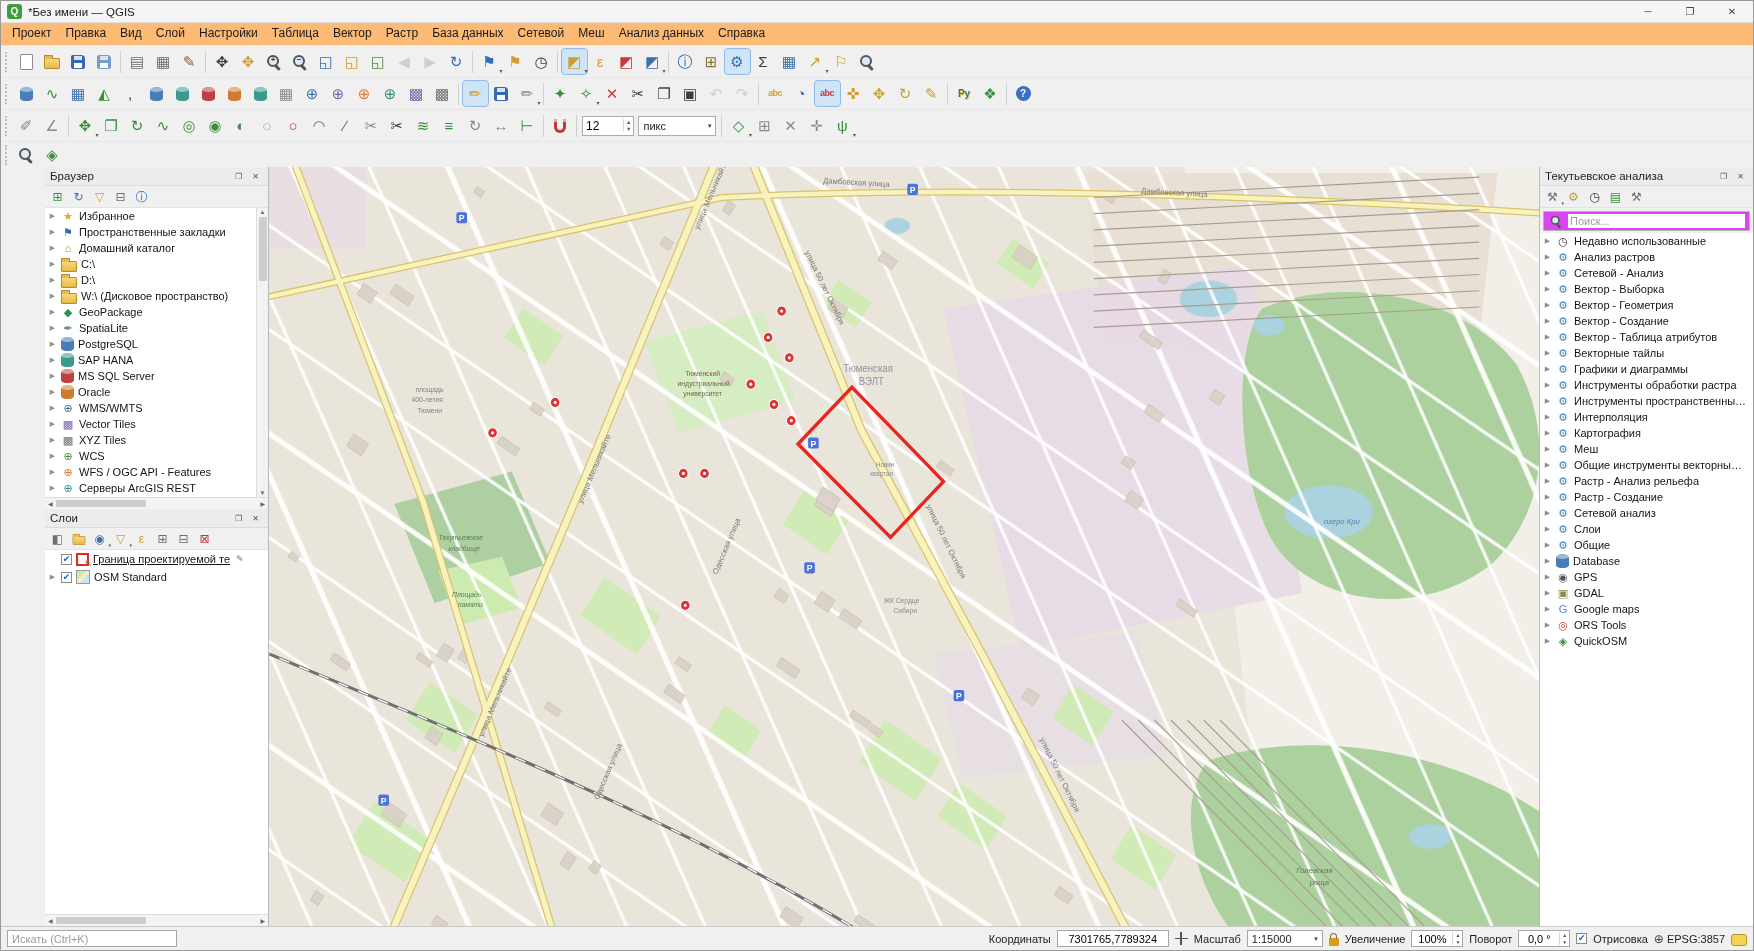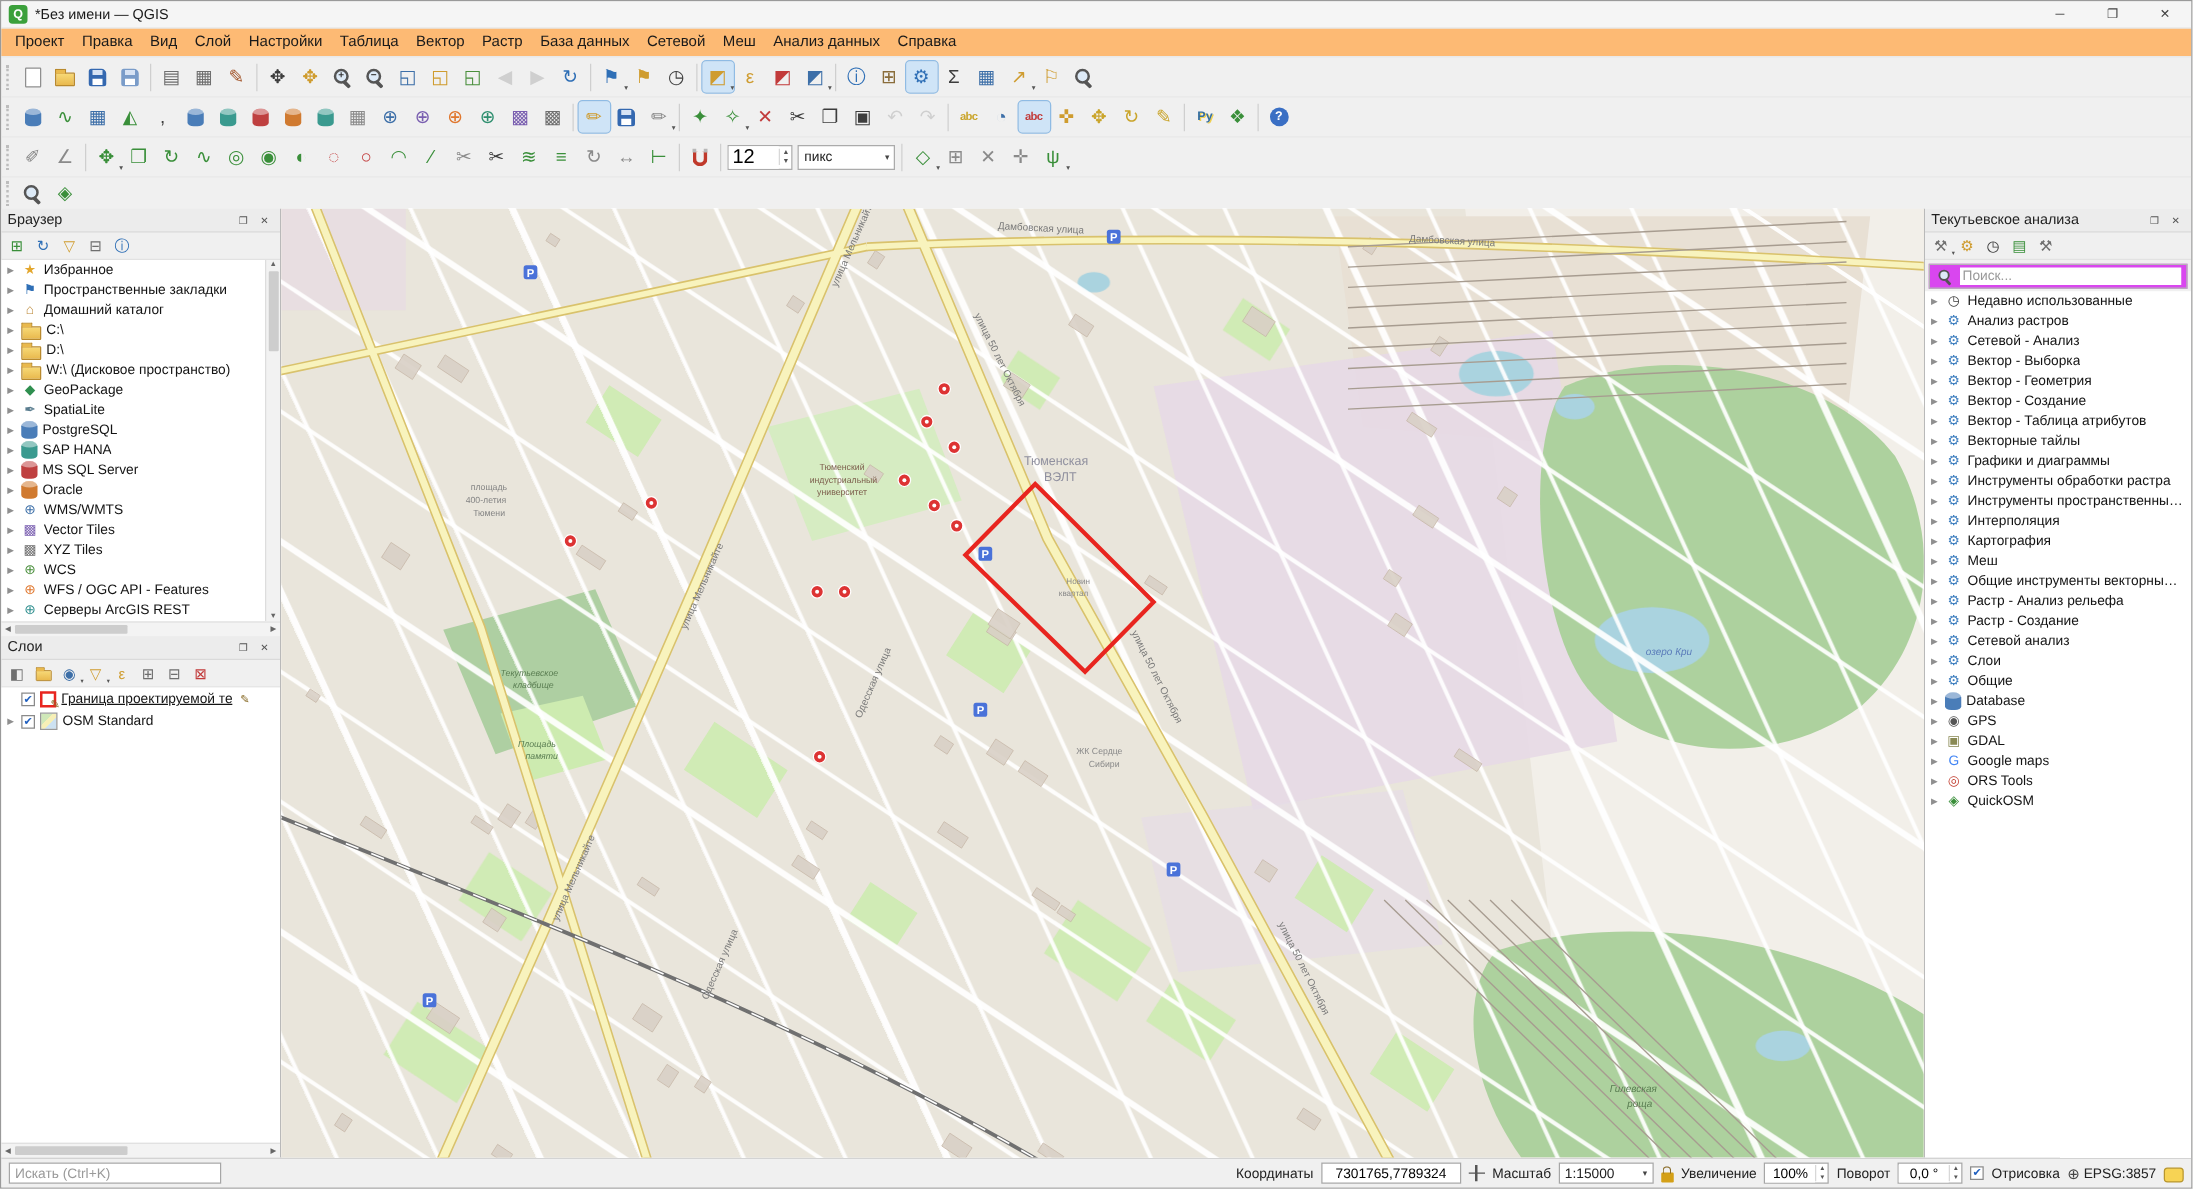--- a/index.html
+++ b/index.html
@@ -23,21 +23,21 @@
   .toolbar.small{height:26px;flex:0 0 26px;}
   .tb-handle{width:4px;height:20px;border-left:2px dotted #bdbdbd;margin:0 4px 0 2px;}
   .tb-sep{width:1px;height:22px;background:#cfcfcf;margin:0 3px;}
   .tbtn{width:25px;height:25px;display:flex;align-items:center;justify-content:center;border-radius:3px;position:relative;margin:0 .5px;flex:0 0 auto;}
   .tbtn .g{font-size:15px;line-height:1;}
   .tbtn .g.txt{font-size:9px;font-weight:bold;letter-spacing:-.5px;}
   .tbtn.on{background:#cfe4f7;outline:1px solid #8fbbe4;}
   .tbtn.dis{opacity:.38;}
   .tbtn .dd{position:absolute;right:-1px;bottom:0;font-size:6px;color:#555;}
   .tb-spin{display:flex;align-items:center;border:1px solid #ababab;background:#fff;height:20px;margin:0 2px;}
-  .tb-spin input{width:40px;border:none;outline:none;font-size:16px;padding:0 3px;font-family:inherit;}
+  .tb-spin input{width:40px;border:none;outline:none;font-size:12px;padding:0 3px;font-family:inherit;}
   .spin-arrows{display:flex;flex-direction:column;font-size:5.5px;color:#555;padding:0 2px;border-left:1px solid #d8d8d8;line-height:1.2;}
   .tb-combo{display:flex;align-items:center;border:1px solid #ababab;background:#fff;height:20px;padding:0 4px;font-size:11px;min-width:78px;justify-content:space-between;margin:0 2px;}
   .tb-combo .caret{font-size:7px;color:#444;}
 
   
   .mi{display:inline-block;position:relative;flex:0 0 auto;}
   .k-page{width:13px;height:16px;background:#fff;border:1px solid #8f8f8f;border-radius:1px;}
   .k-folder{width:16px;height:11px;background:linear-gradient(#f7d976,#e9b94e);border:1px solid #b98a2e;border-radius:1px;margin-top:4px;}
   .k-folder::before{content:"";position:absolute;top:-4px;left:-1px;width:7px;height:3px;background:#e9b94e;border:1px solid #b98a2e;border-bottom:none;border-radius:1px 1px 0 0;}
   .k-floppy{width:14px;height:14px;background:#3468b0;border-radius:2px 4px 2px 2px;}
@@ -63,21 +63,21 @@
   .k-osm-thumb{width:14px;height:14px;border:1px solid #999;background:linear-gradient(135deg,#cfe8b8 0 38%,#f6efb7 38% 62%,#cde2f2 62% 100%);}
   .k-lock{width:10px;height:8px;background:#d4a017;border-radius:1px;margin-top:6px;}
   .k-lock::before{content:"";position:absolute;left:1.5px;top:-5px;width:5px;height:5px;border:1.5px solid #8a6d2a;border-bottom:none;border-radius:4px 4px 0 0;}
   .k-cross{width:13px;height:13px;}
   .k-cross::before{content:"";position:absolute;left:0;right:0;top:5.5px;height:1.6px;background:#555;}
   .k-cross::after{content:"";position:absolute;top:0;bottom:0;left:5.5px;width:1.6px;background:#555;}
   .k-bubble{width:16px;height:12px;background:#f7d354;border:1px solid #b8962e;border-radius:3px;margin-top:2px;}
   .k-bubble::after{content:"";position:absolute;left:2px;bottom:-4px;border:4px solid transparent;border-top-color:#f7d354;border-left-width:2px;border-right-width:2px;}
 
   
-  .main{flex:1;display:flex;min-height:0;}
+  .main{flex:1;display:flex;min-height:0;margin-left:44px;}
   .left-col{width:224px;flex:0 0 224px;display:flex;flex-direction:column;border-right:1px solid #b9b9b9;background:#f0f0f0;}
   .right-col{width:214px;flex:0 0 214px;display:flex;flex-direction:column;border-left:1px solid #b9b9b9;background:#f0f0f0;}
   .map-area{flex:1;position:relative;background:#f2efe9;min-width:0;}
   .map-area svg{position:absolute;inset:0;width:100%;height:100%;display:block;}
 
   .panel{display:flex;flex-direction:column;min-height:0;position:relative;}
   .panel-title{height:19px;flex:0 0 19px;display:flex;align-items:center;padding:0 5px;font-size:11.5px;background:#ececec;border-bottom:1px solid #dadada;}
   .pt-btn{width:15px;height:15px;display:flex;align-items:center;justify-content:center;font-size:8px;color:#555;margin-left:2px;}
   .panel-toolbar{height:22px;flex:0 0 22px;display:flex;align-items:center;gap:2px;padding:0 3px;border-bottom:1px solid #e2e2e2;}
   .ptb{width:19px;height:19px;display:flex;align-items:center;justify-content:center;position:relative;}

